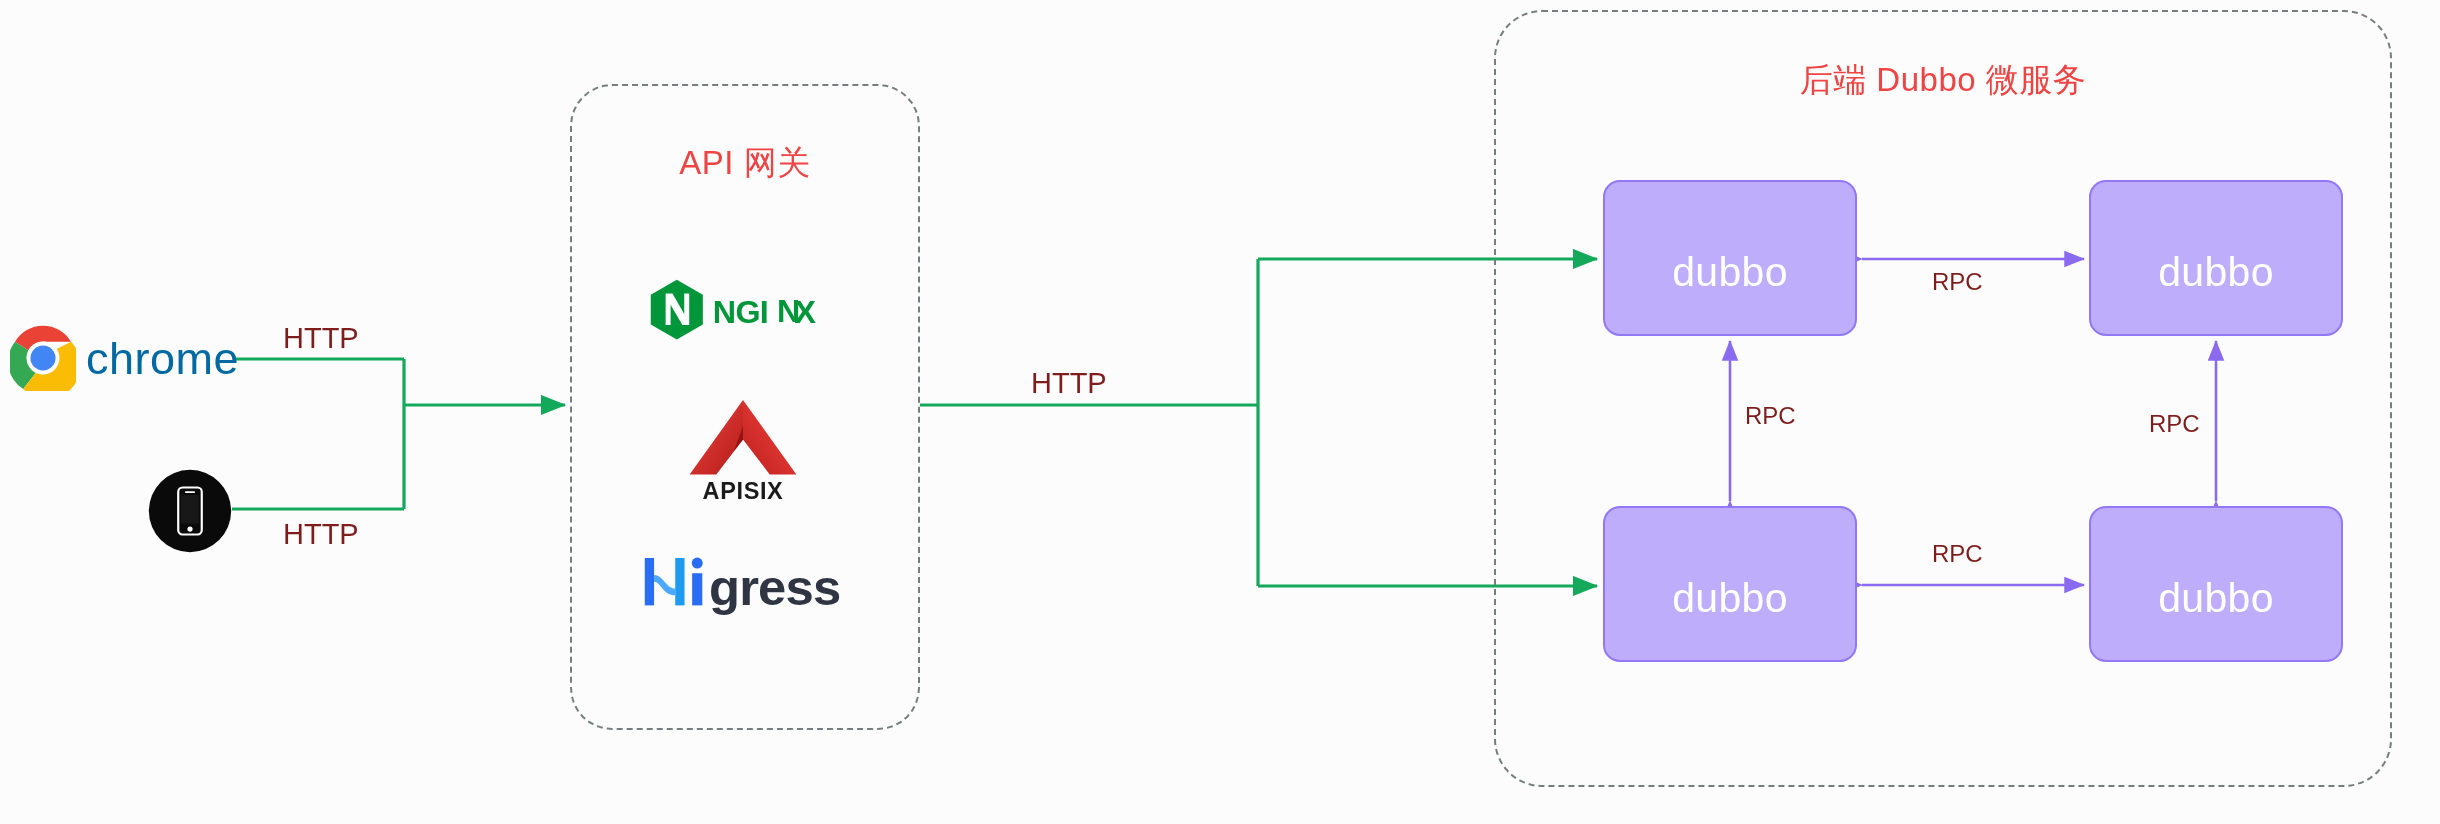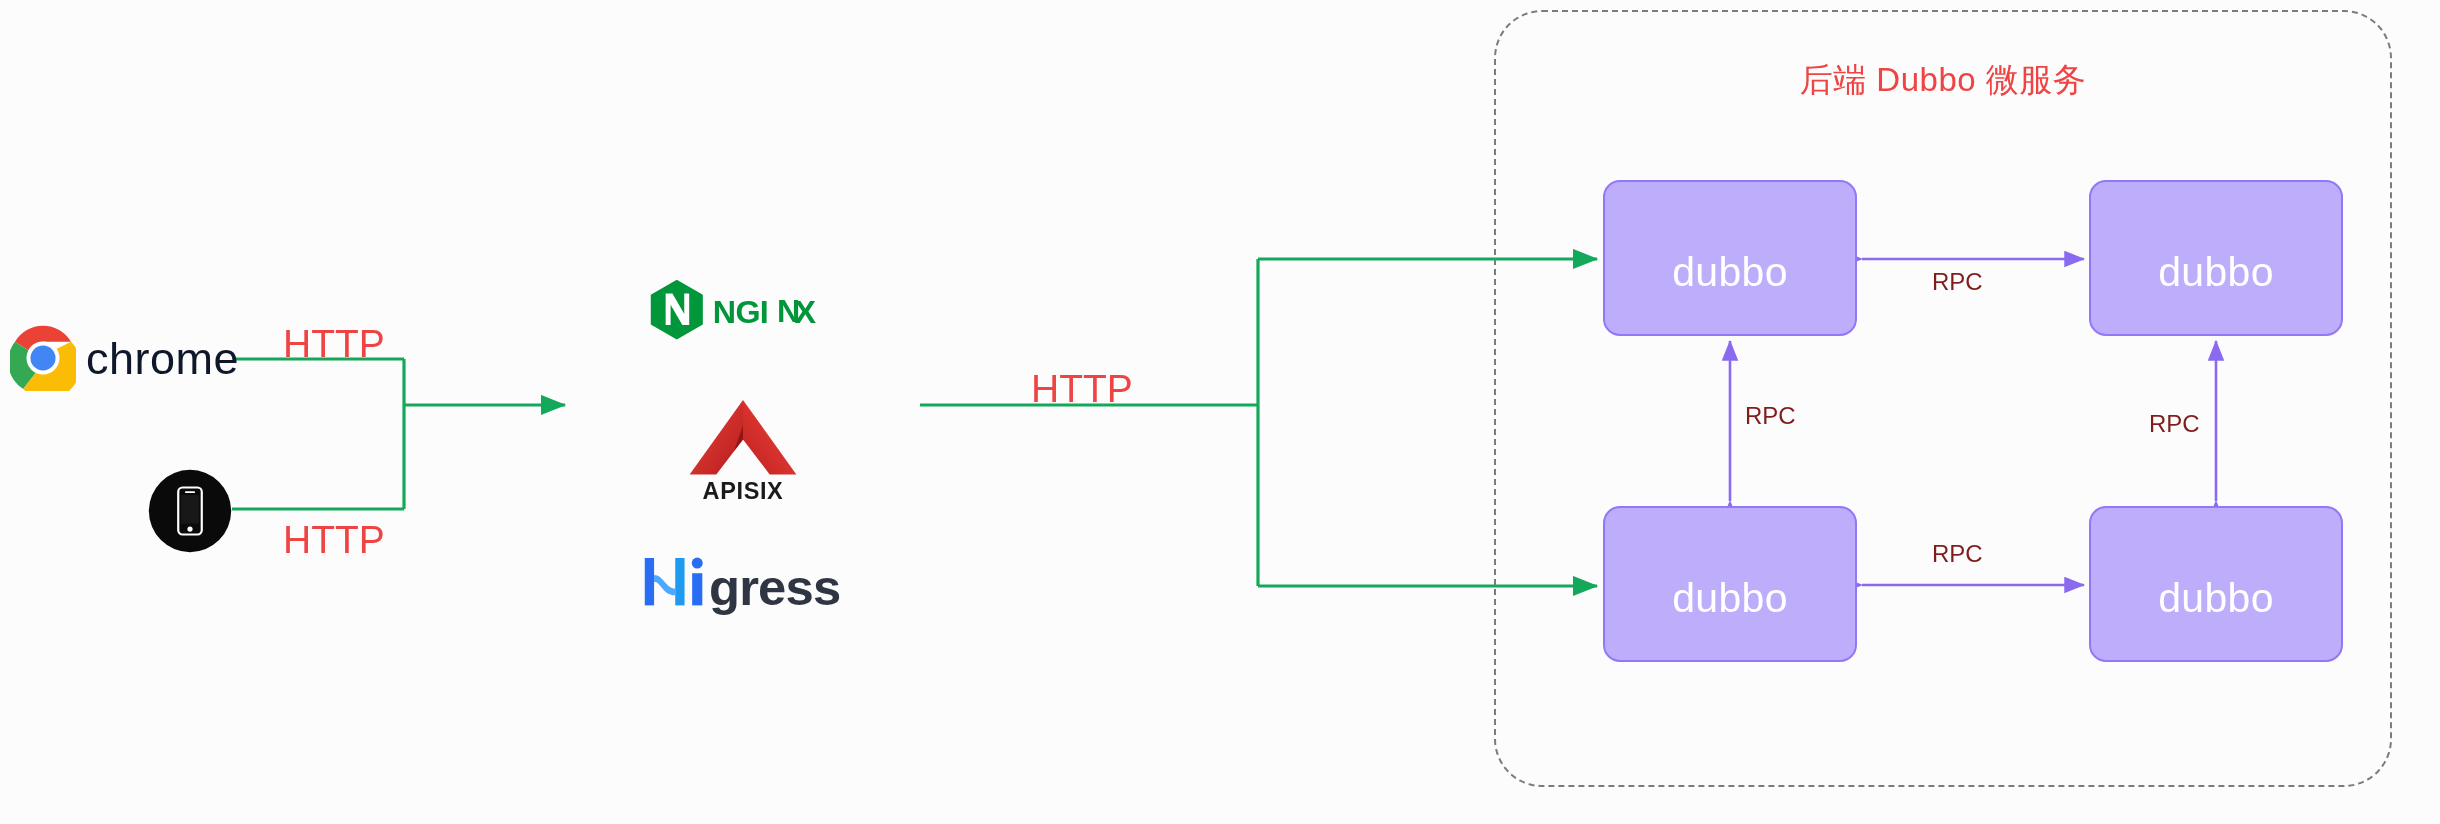--- a/index.html
+++ b/index.html
@@ -41,31 +41,31 @@
     white-space:nowrap;
   }
   #gateway-title{top:55px;left:0;}
   #backend-title{top:46px;left:0;}
 
   
   #chrome-logo{left:10px;top:325px;width:66px;height:66px;}
   #chrome-word{
     left:86px; top:333px;
     font-size:45px;
-    color:#0f172a;
+    color:#0369a1;
     letter-spacing:.5px;
     font-weight:400;
   }
   #phone-icon{left:148px;top:469px;width:84px;height:84px;}
 
   
   .link-label{
     position:absolute;
-    font-size:39px;
-    color:#ef4444;
+    font-size:29px;
+    color:#7f1d1d;
     white-space:nowrap;
   }
   .rpc-label{
     position:absolute;
     font-size:24px;
     color:#7f1d1d;
     white-space:nowrap;
   }
 
   
@@ -149,20 +149,23 @@
   <div class="abs" id="chrome-word">chrome</div>
 
   <svg class="abs" id="phone-icon" viewBox="0 0 100 100" xmlns="http://www.w3.org/2000/svg">
     <circle cx="50" cy="50" r="49" fill="#0a0a0a"></circle>
     <rect x="36" y="22" width="28" height="56" rx="5" ry="5" fill="#0a0a0a" stroke="#ffffff" stroke-width="2.6"></rect>
     <rect x="39.5" y="31" width="21" height="34" fill="#ffffff" opacity="0.06"></rect>
     <rect x="44" y="26.5" width="12" height="2.2" rx="1.1" fill="#ffffff"></rect>
     <circle cx="50" cy="71.5" r="3.1" fill="#ffffff"></circle>
   </svg>
 
+  <div class="dashed-group" id="gateway-group">
+    <div class="group-title" id="gateway-title">API 网关</div>
+  </div>
 
   <svg class="abs" id="nginx-logo" viewBox="0 0 320 100" xmlns="http://www.w3.org/2000/svg">
     <path d="M50 3 L92 27 L92 75 L50 99 L8 75 L8 27 Z" fill="#009639"></path>
     <path d="M32 76 L32 25 L43 25 L62 58 L62 25 L70 25 L70 76 L59 76 L40 43 L40 76 Z" fill="#ffffff"></path>
     <text x="108" y="72" font-family="Liberation Sans, sans-serif" font-size="52" font-weight="bold" fill="#009639" letter-spacing="-1">NGI</text>
     <text x="205" y="72" font-family="Liberation Sans, sans-serif" font-size="52" font-weight="bold" fill="#009639" transform="rotate(180 227 54)">N</text>
     <text x="240" y="72" font-family="Liberation Sans, sans-serif" font-size="52" font-weight="bold" fill="#009639">X</text>
   </svg>
 
   <svg class="abs" id="apisix-logo" viewBox="0 0 200 170" xmlns="http://www.w3.org/2000/svg">

